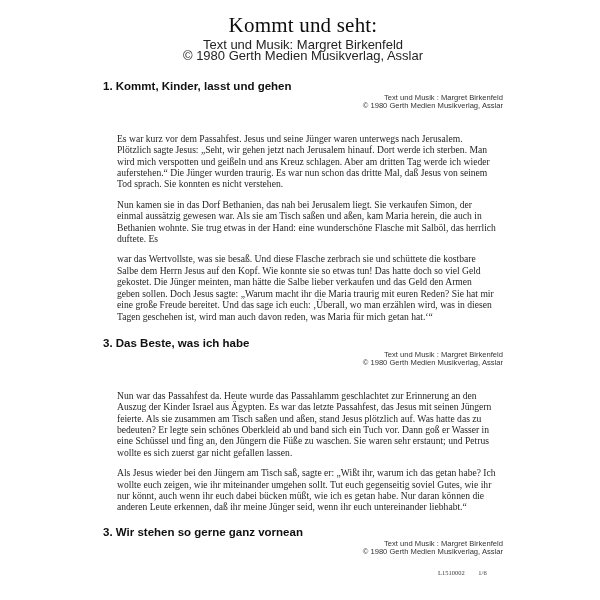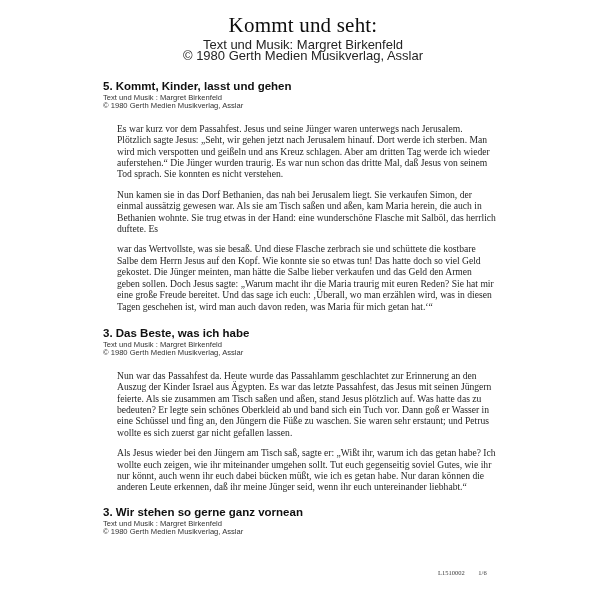--- a/index.html
+++ b/index.html
@@ -53,32 +53,33 @@
     font-weight: bold;
     font-size: 11.5px;
     line-height: 12px;
     color: #101010;
   }
   .credit {
     font-family: "Liberation Sans", sans-serif;
     font-size: 7.6px;
     line-height: 8.4px;
     color: #333333;
+    text-align: right;
   }
   .credit.first { margin-top: 2px; }
   .body-para {
     margin: 0 0 9px 14px;
     width: 380px;
     font-family: "Liberation Serif", serif;
     font-size: 9.6px;
     line-height: 11.4px;
     color: #262626;
     text-align: left;
   }
-  .body-para.first { margin-top: 12px; }
+  .body-para.first { margin-top: 22px; }
   
   .footer {
     position: absolute;
     left: 438px;
     top: 569px;
     font-family: "Liberation Serif", serif;
     font-size: 6.5px;
     line-height: 8px;
     color: #3a3a3a;
     white-space: nowrap;
@@ -93,21 +94,21 @@
 
     <header class="title-block">
       <h1 style="margin:0;">
         <span class="title-line">Kommt und seht:</span>
       </h1>
       <div class="subtitle first">Text und Musik: Margret Birkenfeld</div>
       <div class="subtitle">© 1980 Gerth Medien Musikverlag, Asslar</div>
     </header>
 
     <section class="song song-1">
-      <h2 class="song-heading">5. Kommt, Kinder, lasst und gehen</h2>
+      <h2 class="song-heading">1. Kommt, Kinder, lasst und gehen</h2>
       <div class="credit first">Text und Musik : Margret Birkenfeld</div>
       <div class="credit">© 1980 Gerth Medien Musikverlag, Asslar</div>
       <p class="body-para first">Es war kurz vor dem Passahfest. Jesus und seine Jünger waren unterwegs nach Jerusalem. Plötzlich sagte Jesus: „Seht, wir gehen jetzt nach Jerusalem hinauf. Dort werde ich sterben. Man wird mich verspotten und geißeln und ans Kreuz schlagen. Aber am dritten Tag werde ich wieder auferstehen.“ Die Jünger wurden traurig. Es war nun schon das dritte Mal, daß Jesus von seinem Tod sprach. Sie konnten es nicht verstehen.</p>
       <p class="body-para">Nun kamen sie in das Dorf Bethanien, das nah bei Jerusalem liegt. Sie verkaufen Simon, der einmal aussätzig gewesen war. Als sie am Tisch saßen und aßen, kam Maria herein, die auch in Bethanien wohnte. Sie trug etwas in der Hand: eine wunderschöne Flasche mit Salböl, das herrlich duftete. Es</p>
       <p class="body-para">war das Wertvollste, was sie besaß. Und diese Flasche zerbrach sie und schüttete die kostbare Salbe dem Herrn Jesus auf den Kopf. Wie konnte sie so etwas tun! Das hatte doch so viel Geld gekostet. Die Jünger meinten, man hätte die Salbe lieber verkaufen und das Geld den Armen geben sollen. Doch Jesus sagte: „Warum macht ihr die Maria traurig mit euren Reden? Sie hat mir eine große Freude bereitet. Und das sage ich euch: ‚Überall, wo man erzählen wird, was in diesen Tagen geschehen ist, wird man auch davon reden, was Maria für mich getan hat.‘“</p>
     </section>
 
     <section class="song song-2">
       <h2 class="song-heading">3. Das Beste, was ich habe</h2>
       <div class="credit first">Text und Musik : Margret Birkenfeld</div>

